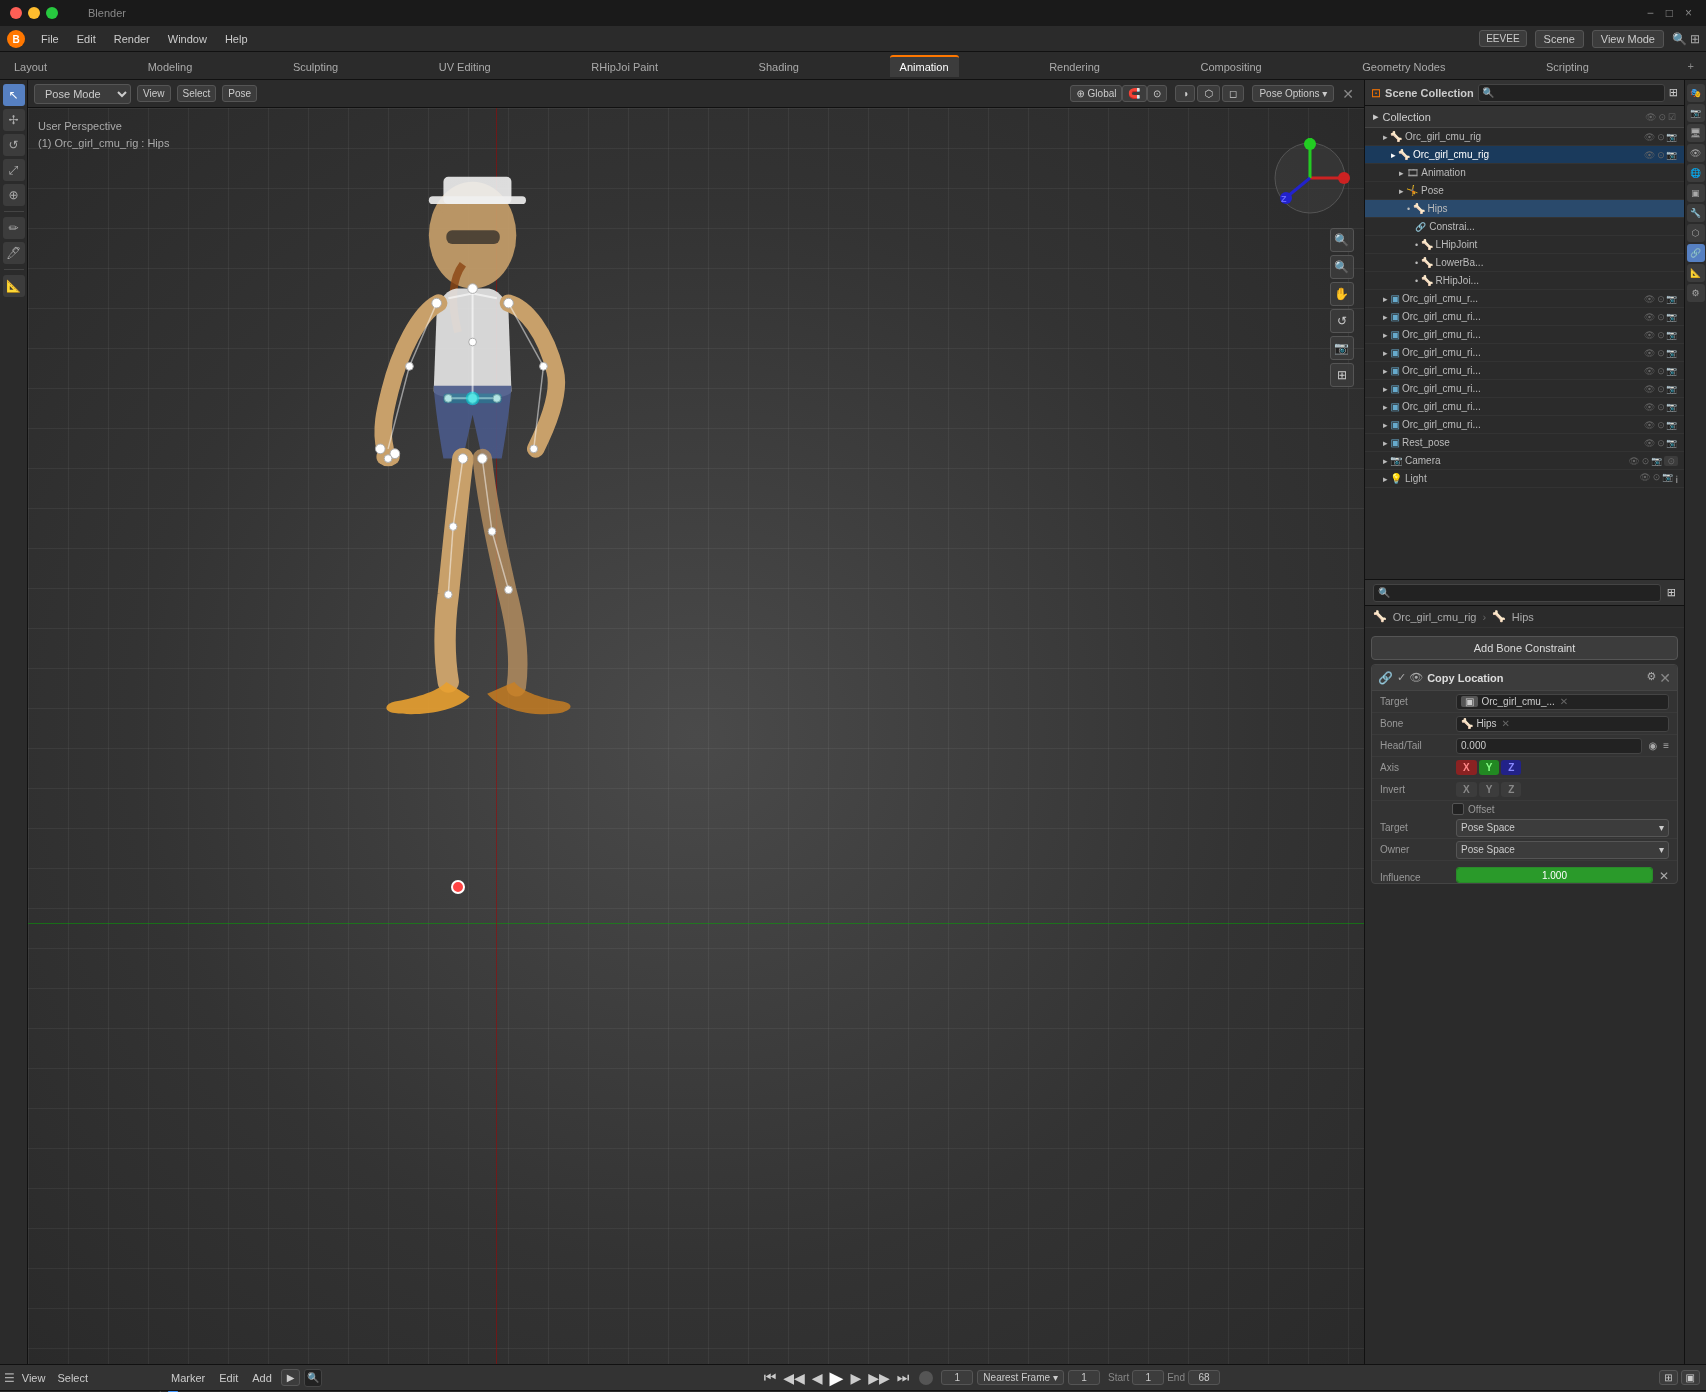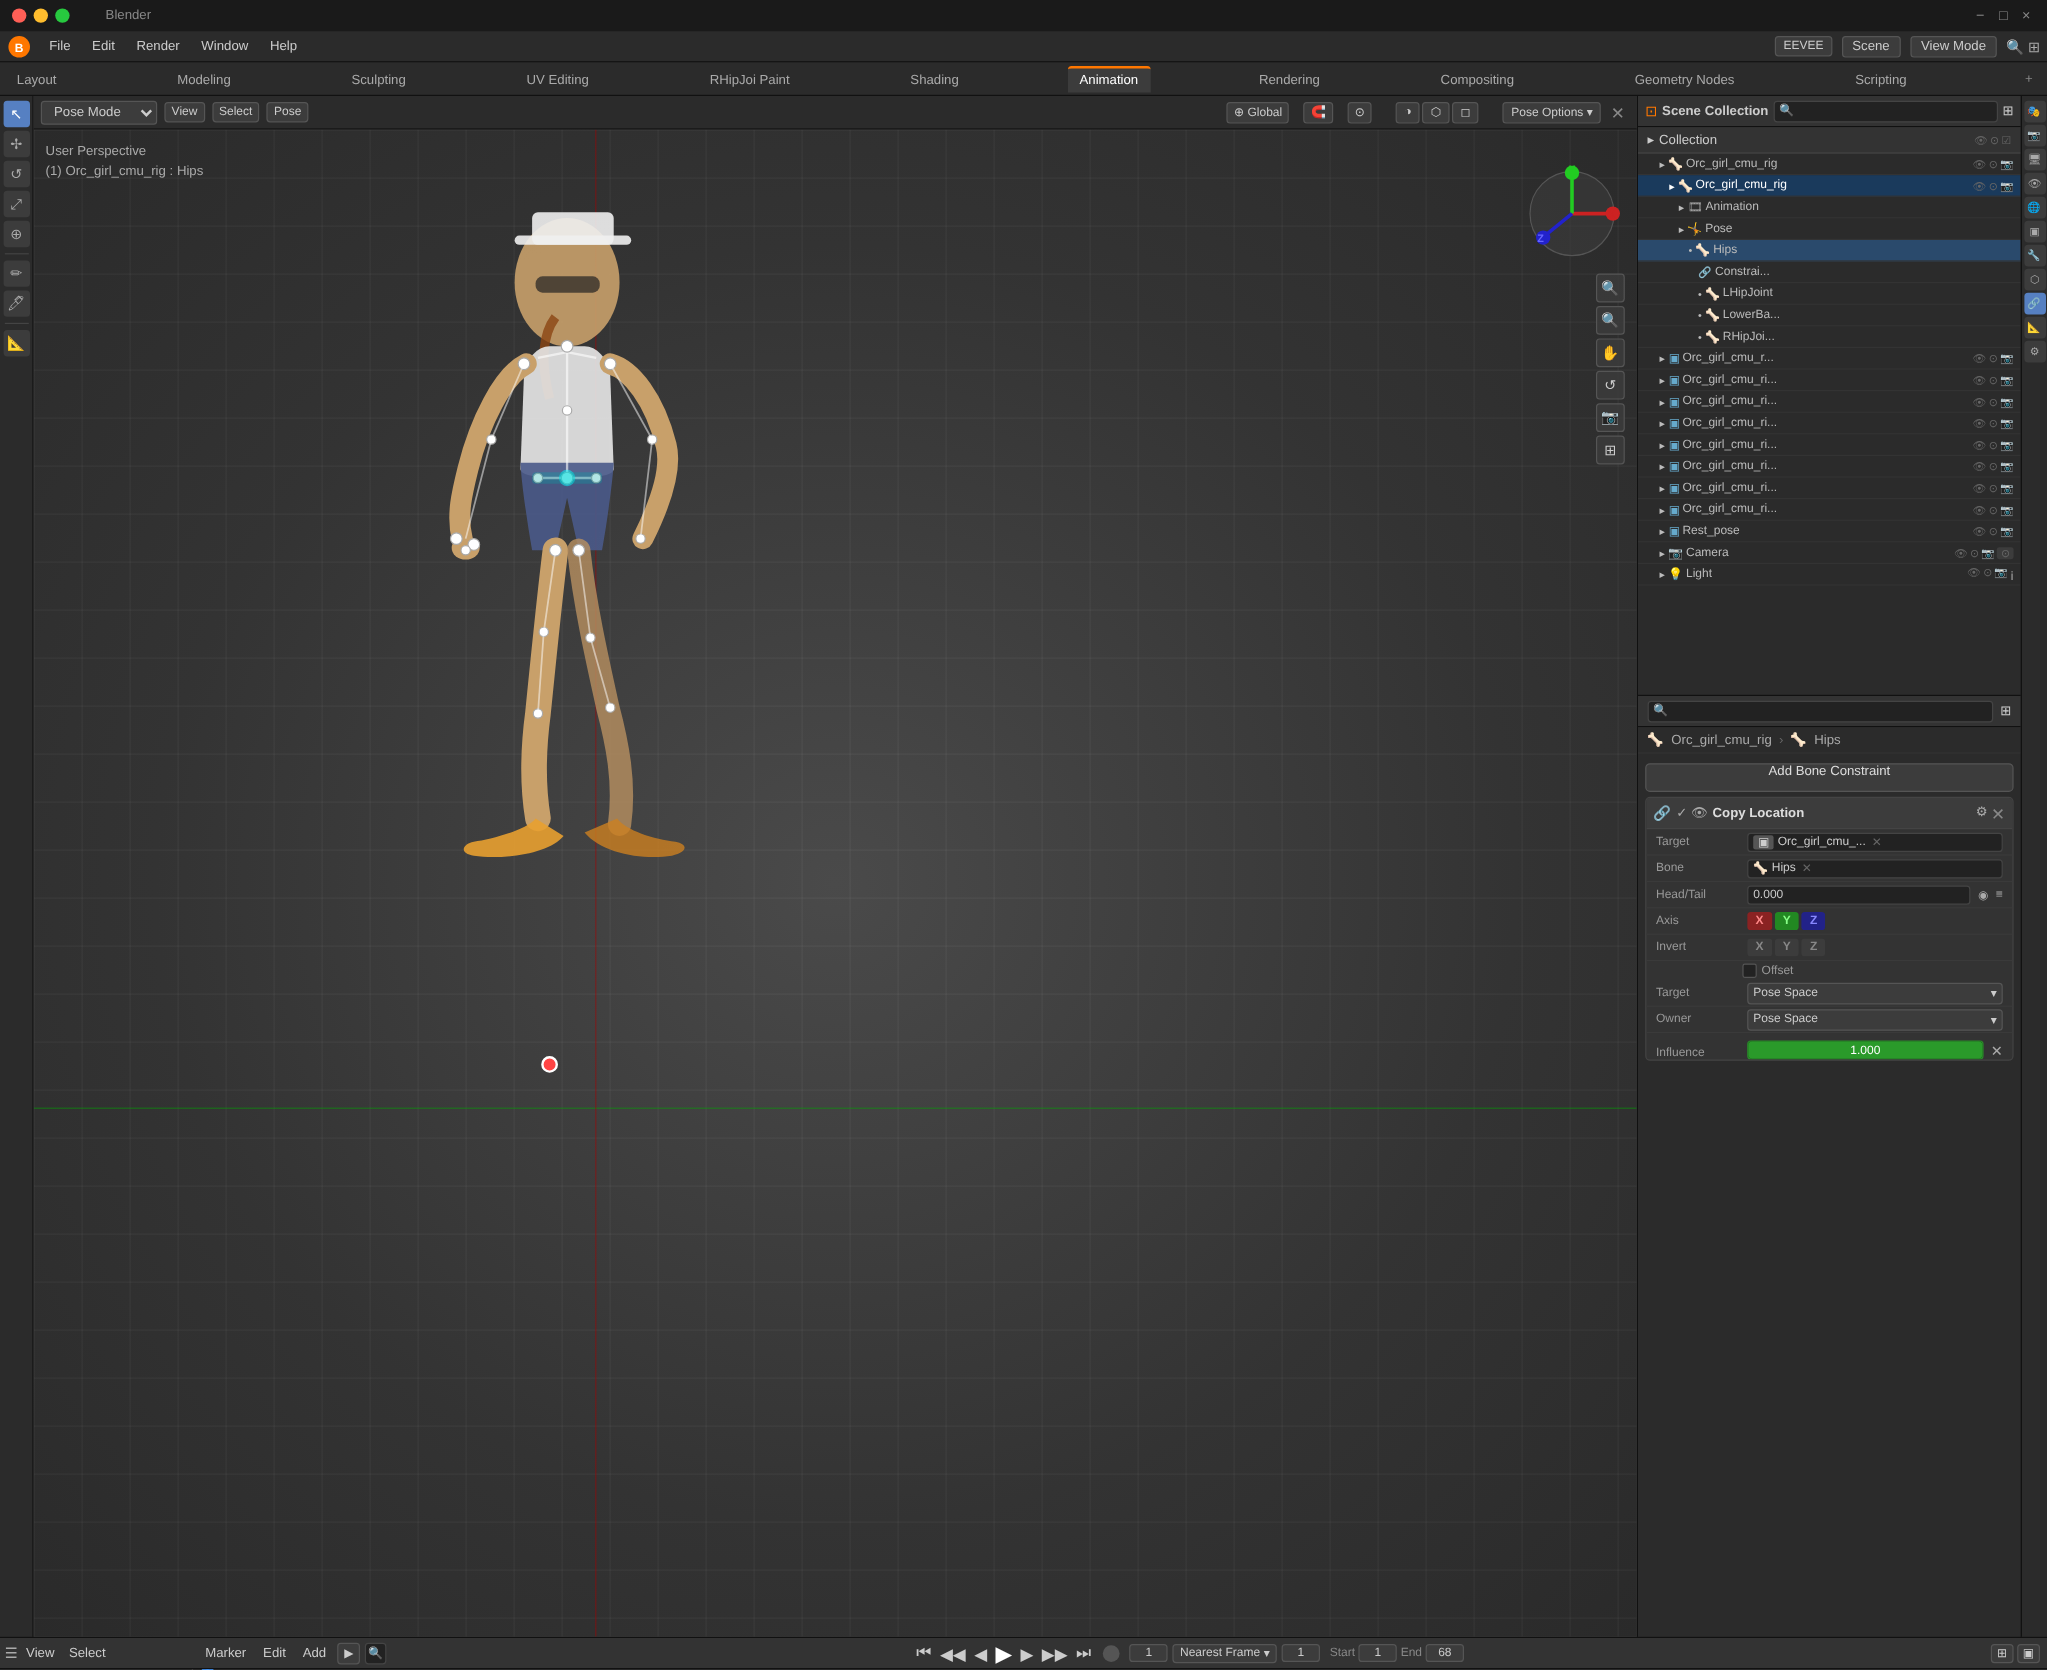--- a/index.html
+++ b/index.html
@@ -139,21 +139,21 @@
       color: #ccc;
       font-size: 10px;
       padding: 2px 5px;
       border-radius: 3px;
       cursor: pointer;
     }
     .viewport-header-right {
       margin-left: auto;
       display: flex;
       align-items: center;
-      gap: 12px;
+      gap: 0;
       text-align: right;
     }
     .overlay-btn {
       background: #3c3c3c;
       border: 1px solid #555;
       border-radius: 3px;
       padding: 2px 6px;
       font-size: 10px;
       cursor: pointer;
       color: #ccc;
@@ -347,20 +347,21 @@
     }
     .prop-breadcrumb-item {
       color: #aaa;
     }
     .prop-breadcrumb-sep { color: #666; }
     .prop-section {
       padding: 4px 6px;
     }
     .add-constraint-btn {
       display: flex;
+      align-items: center;
       justify-content: center;
       background: #3c3c3c;
       border: 1px solid #555;
       border-radius: 4px;
       height: 24px;
       cursor: pointer;
       font-size: 11px;
       color: #ddd;
       margin: 4px 0;
     }

